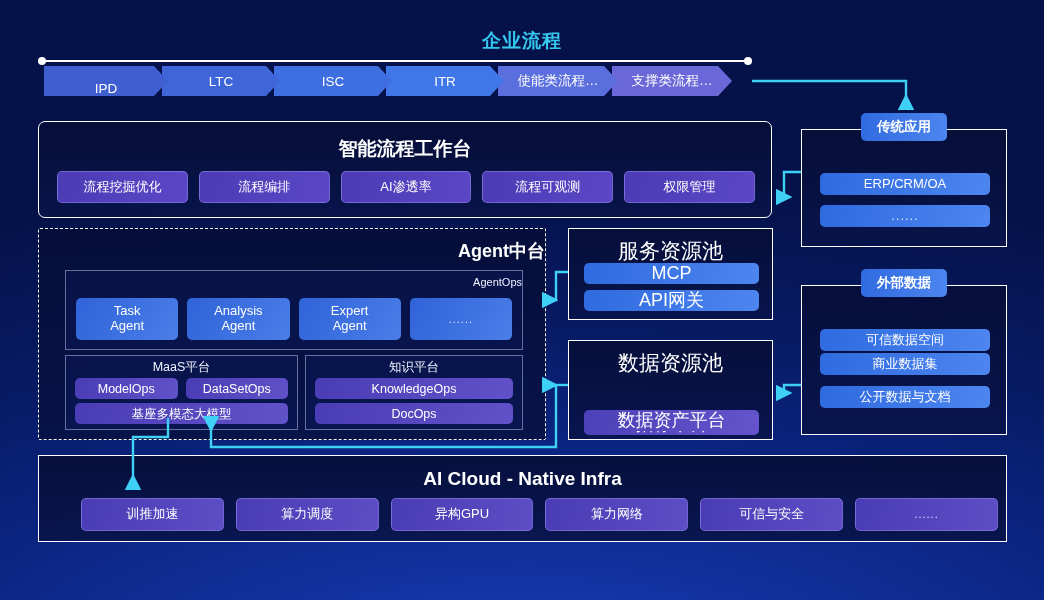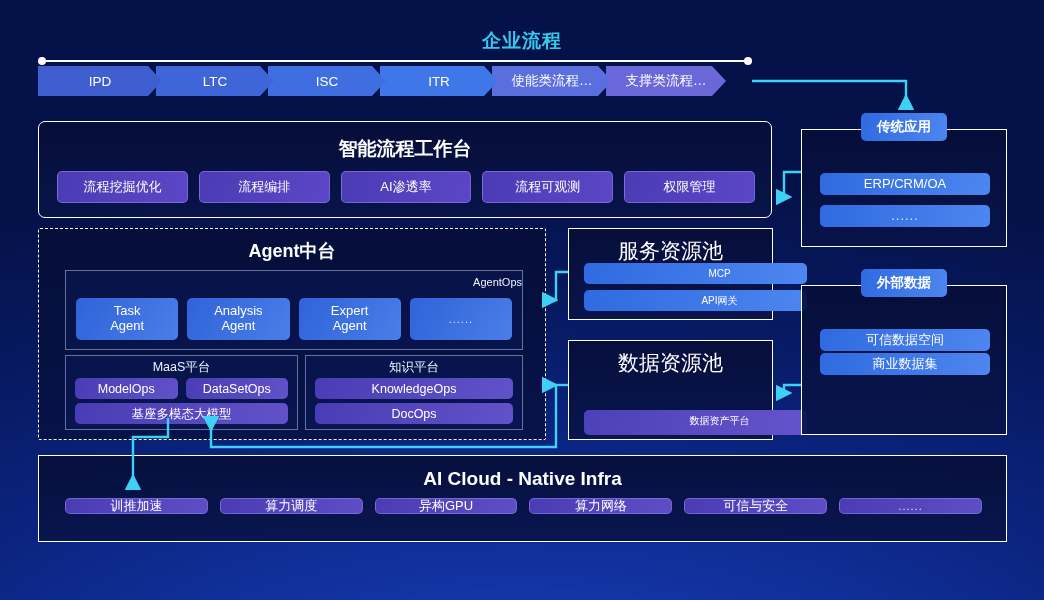--- a/index.html
+++ b/index.html
@@ -61,21 +61,21 @@
   #workbench .wb-title{position:absolute;left:0;top:14px;width:100%;text-align:center;font-size:19px;font-weight:bold;}
   #workbench .wb-row{position:absolute;left:18px;top:49px;width:698px;height:32px;display:flex;gap:11px;}
   #workbench .wb-row .pill{flex:1;background:linear-gradient(100deg,#4b3bb4,#5b47c6);border:1px solid rgba(150,140,235,.55);}
 
   
   #agent{
     left:38px;top:228px;width:508px;height:212px;
     border:1.6px dashed #ffffff;border-radius:2px;
     background:linear-gradient(180deg,rgba(6,14,56,.9),rgba(7,18,68,.9));
   }
-  #agent .ag-title{position:absolute;left:0;top:10px;width:100%;text-align:center;font-size:18px;font-weight:bold;}
+  #agent .ag-title{position:absolute;left:0;top:10px;width:100%;text-align:right;font-size:18px;font-weight:bold;}
   .sub-box{position:absolute;border:1px solid rgba(178,190,230,.55);background:rgba(10,24,86,.45);}
   #agentops{left:26px;top:41px;width:456px;height:78px;}
   #agentops .so-title{position:absolute;left:0;top:5px;width:100%;text-align:right;font-size:11px;color:#eef3ff;}
   #agentops .so-row{position:absolute;left:10px;top:27px;width:436px;height:42px;display:flex;gap:9px;}
   #agentops .so-row .pill{flex:1;background:linear-gradient(120deg,#2f63d8,#4b7ee8);}
 
   #maas{left:26px;top:126px;width:231px;height:73px;}
   #know{left:266px;top:126px;width:216px;height:73px;}
   .sub-box .sb-title{position:absolute;left:0;top:3px;width:100%;text-align:center;font-size:12.5px;color:#eef3ff;}
   #maas .r1{position:absolute;left:9px;top:22px;width:213px;height:21px;display:flex;gap:8px;}
@@ -84,21 +84,21 @@
   #maas .r2 .pill{width:100%;height:100%;background:linear-gradient(110deg,#4a3cb4,#6152c9);font-size:12.5px;}
   #know .r1,#know .r2{position:absolute;left:9px;width:198px;height:21px;}
   #know .r1{top:22px;} #know .r2{top:47px;}
   #know .pill{width:100%;height:100%;background:linear-gradient(110deg,#4a3cb4,#6152c9);font-size:12.5px;}
 
   
   #svcpool{left:568px;top:228px;width:205px;height:92px;}
   #datapool{left:568px;top:340px;width:205px;height:100px;}
   .pool .p-title{position:absolute;left:0;top:8px;width:100%;text-align:center;font-size:21px;font-weight:normal;}
   .pool .p-row{position:absolute;left:15px;width:175px;height:21px;}
-  .pool .p-row .pill{width:100%;height:100%;font-size:10px;padding-left:48px;}
+  .pool .p-row .pill{width:100%;height:100%;font-size:18px;}
   #svcpool .p-row:nth-of-type(2){top:34px;}
   #svcpool .p-row:nth-of-type(3){top:61px;}
   #svcpool .pill{background:linear-gradient(100deg,#2f6ae0,#4d86ef);}
   #datapool .p-row:nth-of-type(2){top:41px;margin-top:32px;}
   #datapool .p-row:nth-of-type(3){top:69px;}
   #datapool .pill{background:linear-gradient(100deg,#4c41b8,#6554cb);}
 
   
   #legacy{left:801px;top:129px;width:206px;height:118px;}
   #extdata{left:801px;top:285px;width:206px;height:150px;}
@@ -111,40 +111,40 @@
   .tagbox .t-row .pill{width:100%;height:100%;font-size:13px;background:linear-gradient(100deg,#2f6ae0,#4d86ef);}
   #legacy .t-row:nth-of-type(2){top:43px;}
   #legacy .t-row:nth-of-type(3){top:75px;}
   #extdata .t-row:nth-of-type(2){top:43px;}
   #extdata .t-row:nth-of-type(3){top:67px;}
   #extdata .t-row:nth-of-type(4){top:100px;}
 
   
   #infra{left:38px;top:455px;width:969px;height:87px;}
   #infra .in-title{position:absolute;left:0;top:12px;width:100%;text-align:center;font-size:19px;font-weight:bold;}
-  #infra .in-row{position:absolute;left:26px;top:42px;width:917px;height:16px;display:flex;gap:12px;}
+  #infra .in-row{position:absolute;left:42px;top:42px;width:917px;height:33px;display:flex;gap:12px;}
   #infra .in-row .pill{flex:1;background:linear-gradient(100deg,#4a3cb4,#5d4ec6);border:1px solid rgba(150,140,235,.5);}
 
   svg.overlay{position:absolute;left:0;top:0;width:1044px;height:600px;pointer-events:none;}
 </style>
 </head>
 <body>
 
 <div id="stage">
 
   <div class="abs top-title">企业流程</div>
 
   <div class="abs rail">
     <div class="dot l"></div>
     <div class="line"></div>
     <div class="dot r"></div>
   </div>
 
   <div class="abs chev-wrap" id="chev-wrap">
-      <div class="chev" style="--c1: #3f5fd0; width: 124px; margin-left: 0px; z-index: 20;">
+      <div class="chev" style="--c1: #3f5fd0; width: 124px; margin-left: 6px; z-index: 20; align-items: flex-end;">
         <span>IPD</span>
       </div>
       <div class="chev" style="--c1: #3f66d8; width: 118px; margin-left: -6px; z-index: 19;">
         <span>LTC</span>
       </div>
       <div class="chev" style="--c1: #3f6ee0; width: 118px; margin-left: -6px; z-index: 18;">
         <span>ISC</span>
       </div>
       <div class="chev" style="--c1: #3f76e8; width: 118px; margin-left: -6px; z-index: 17;">
         <span>ITR</span>
@@ -233,20 +233,23 @@
     </div>
   </div>
 
   <div class="abs panel tagbox" id="extdata">
     <div class="tag">外部数据</div>
     <div class="t-row">
       <div class="pill">可信数据空间</div>
     </div>
     <div class="t-row">
       <div class="pill">商业数据集</div>
+    </div>
+    <div class="t-row">
+      <div class="pill">公开数据与文档</div>
     </div>
   </div>
 
   <div class="abs panel" id="infra">
     <div class="in-title">AI Cloud - Native Infra</div>
     <div class="in-row" id="in-row">
         <div class="pill">训推加速</div>
         <div class="pill">算力调度</div>
         <div class="pill">异构GPU</div>
         <div class="pill">算力网络</div>

